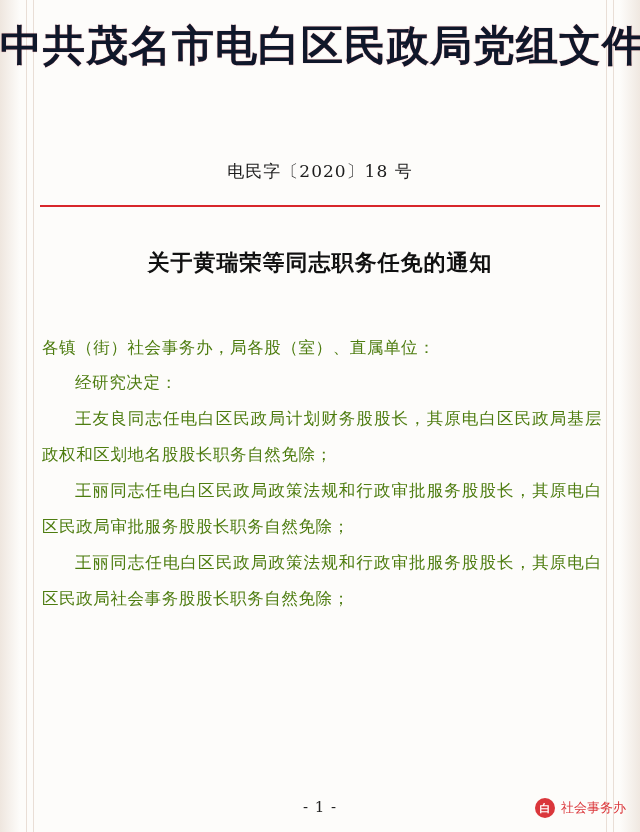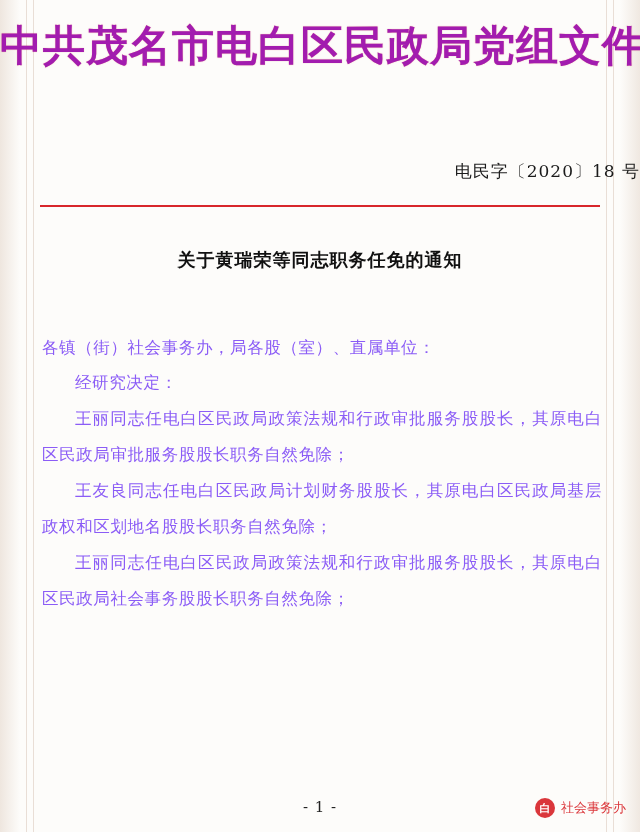--- a/index.html
+++ b/index.html
@@ -32,70 +32,70 @@
   .guide.g2 { left: 33px; }
   .guide.g3 { right: 26px; }
   .guide.g4 { right: 33px; }
 
   .masthead {
     position: absolute;
     top: 22px;
     left: 0;
     width: 640px;
     text-align: center;
-    color: #a21caf;
+    color: #0f172a;
     font-family: "DejaVu Serif", "Liberation Serif", serif;
     font-weight: bold;
     font-size: 42px;
     letter-spacing: 1px;
     line-height: 1.15;
     white-space: nowrap;
     text-shadow: 0 0 1px rgba(216,38,43,0.5);
   }
 
   .doc-number {
     position: absolute;
     top: 160px;
     left: 0;
     width: 640px;
-    text-align: right;
+    text-align: center;
     font-size: 17px;
     color: #1b1b1b;
     letter-spacing: 1px;
   }
 
   .red-rule {
     position: absolute;
     top: 205px;
     left: 40px;
     width: 560px;
     height: 2px;
     background: #d8262b;
   }
 
   .title {
     position: absolute;
     top: 248px;
     left: 0;
     width: 640px;
     text-align: center;
-    font-size: 18px;
+    font-size: 22px;
     font-weight: bold;
     color: #111111;
     letter-spacing: 1px;
   }
 
   .body-text {
     position: absolute;
     top: 330px;
     left: 42px;
     width: 560px;
     font-size: 16.5px;
     line-height: 36px;
-    color: #8b5cf6;
+    color: #4d7c0f;
     letter-spacing: 0.6px;
     text-align: justify;
   }
   .body-text p {
     margin: 0;
   }
   .body-text p.indent {
     text-indent: 2em;
     font-family: Liberation Mono, monospace;
   }
@@ -165,22 +165,22 @@
 
   <div class="doc-number">电民字〔2020〕18 号</div>
 
   <div class="red-rule"></div>
 
   <div class="title">关于黄瑞荣等同志职务任免的通知</div>
 
   <div class="body-text">
     <p>各镇（街）社会事务办，局各股（室）、直属单位：</p>
     <p class="indent">经研究决定：</p>
+    <p class="indent">王友良同志任电白区民政局计划财务股股长，其原电白区民政局基层政权和区划地名股股长职务自然免除；</p>
     <p class="indent">王丽同志任电白区民政局政策法规和行政审批服务股股长，其原电白区民政局审批服务股股长职务自然免除；</p>
-    <p class="indent">王友良同志任电白区民政局计划财务股股长，其原电白区民政局基层政权和区划地名股股长职务自然免除；</p>
     <p class="indent">王丽同志任电白区民政局政策法规和行政审批服务股股长，其原电白区民政局社会事务股股长职务自然免除；</p>
   </div>
 
   <div class="page-number">- 1 -</div>
 
   <div class="watermark">
     <span class="wm-badge">白</span>
     <span>社会事务办</span>
   </div>
 

